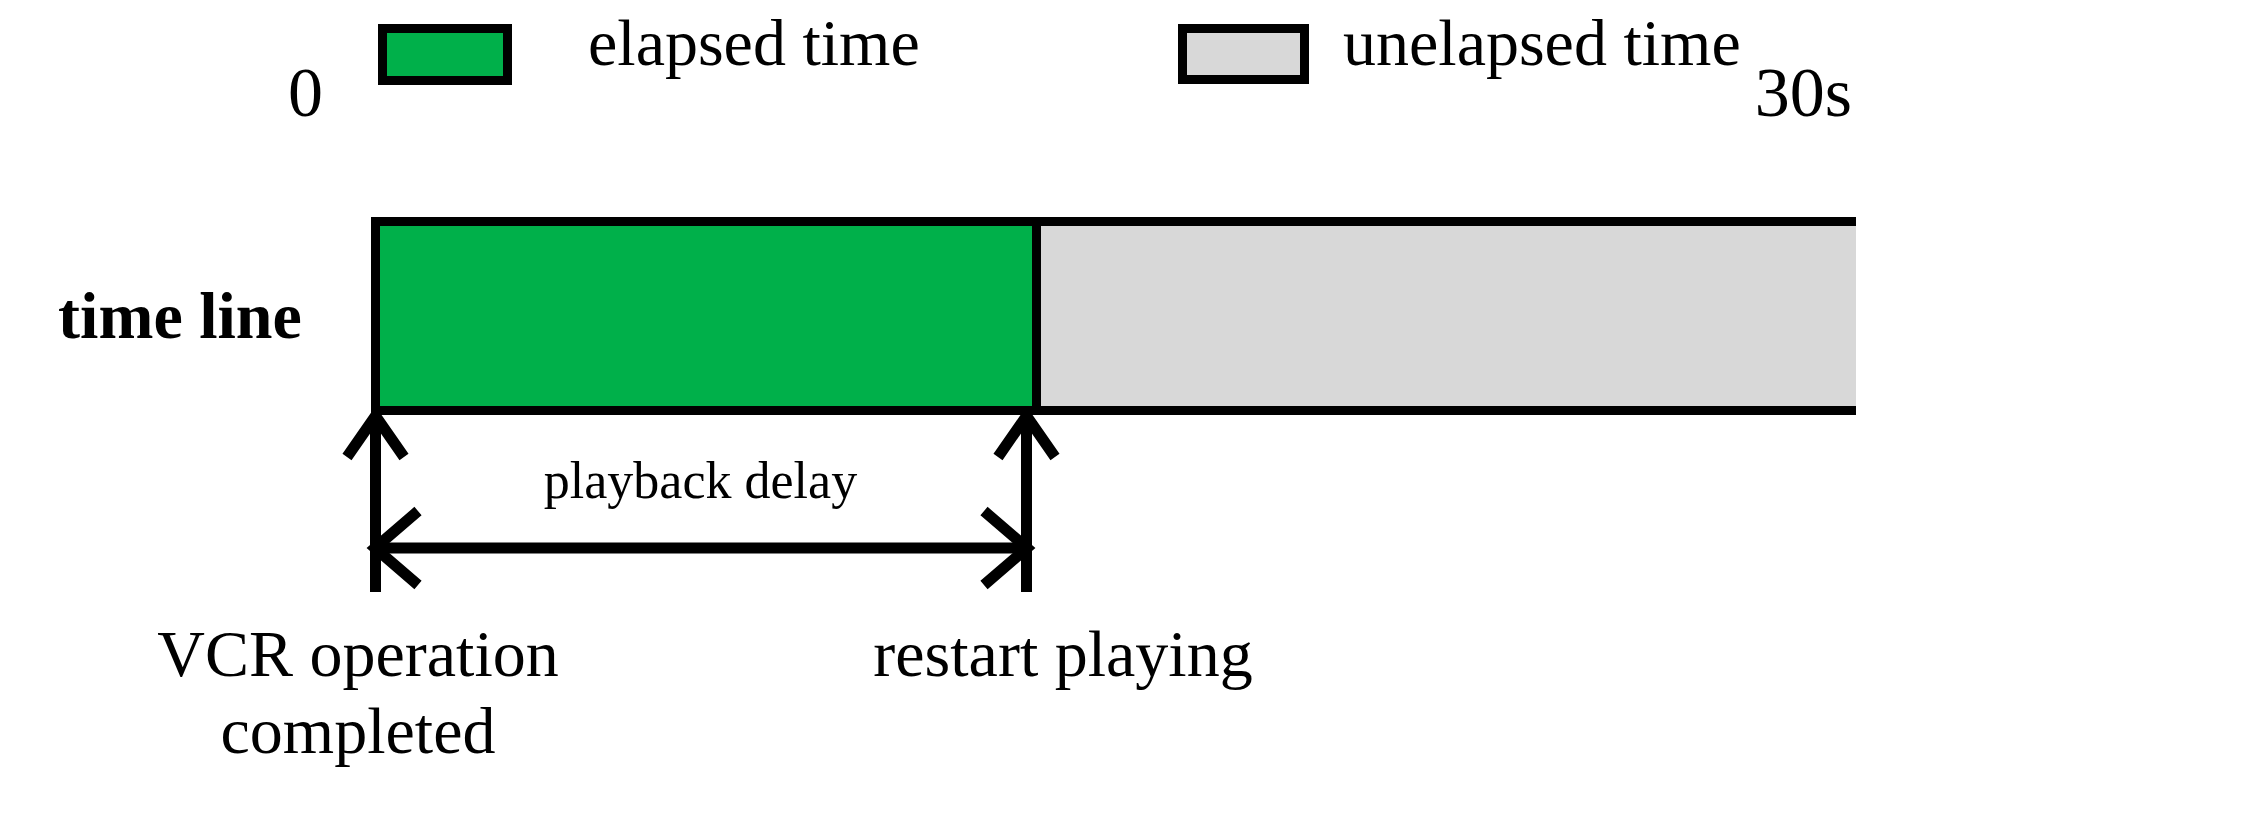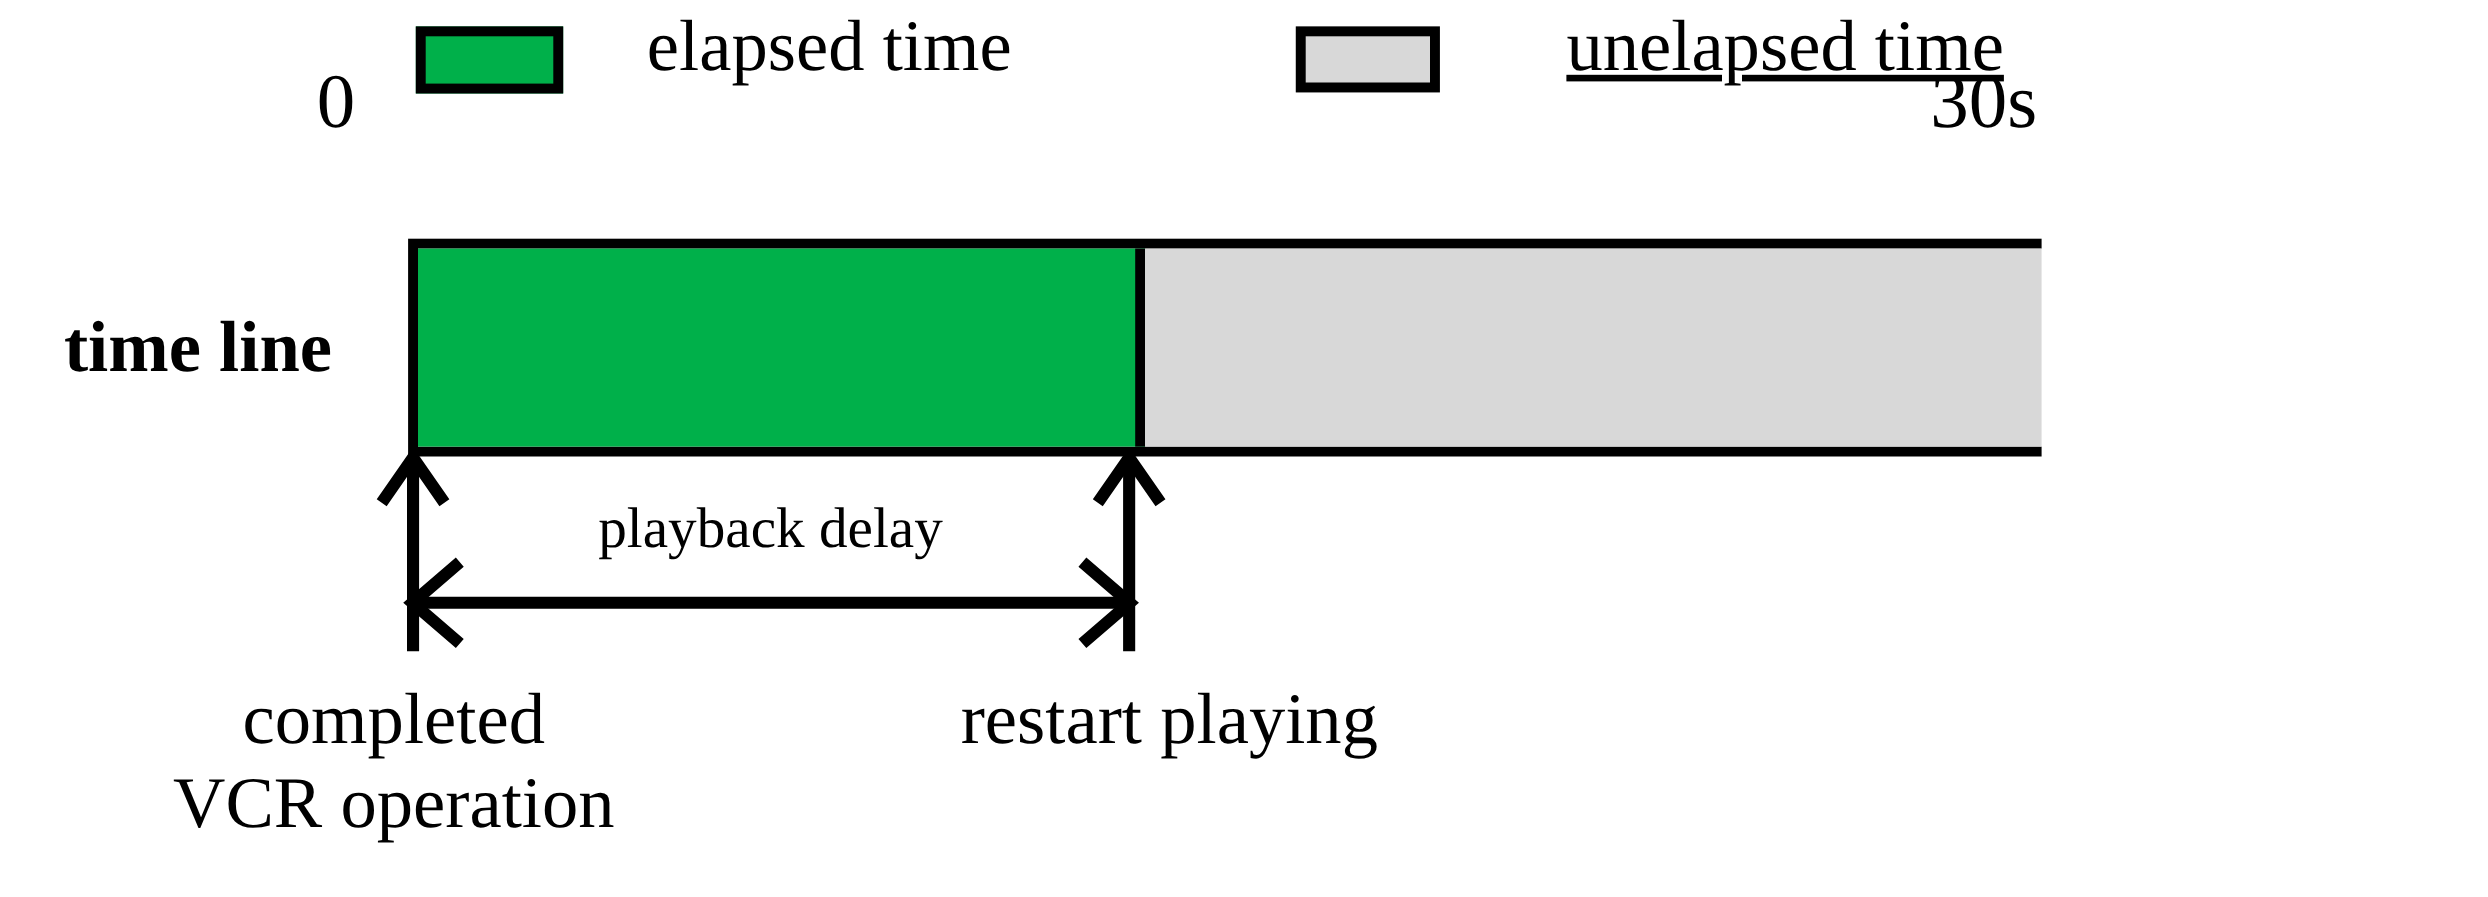--- a/index.html
+++ b/index.html
@@ -41,23 +41,22 @@
     font-size: 66px;
     line-height: 1;
     color: #000000;
     white-space: nowrap;
   }
   #legend-label-elapsed {
     left: 588px;
     top: 10px;
   }
   #legend-label-unelapsed {
-    left: 1424px;
+    left: 1343px;
     top: 10px;
-    text-decoration: underline;
   }
 
   
   .axis-label {
     position: absolute;
     font-size: 70px;
     line-height: 1;
     color: #000000;
     white-space: nowrap;
   }
@@ -188,19 +187,19 @@
     <polyline points="998,457 1026.5,416 1055,457" fill="none" stroke="#000000" stroke-width="11" stroke-linecap="butt"></polyline>
 
     <line x1="375" y1="548" x2="1027" y2="548" stroke="#000000" stroke-width="11"></line>
     <polyline points="418,511 375,548 418,585" fill="none" stroke="#000000" stroke-width="11" stroke-linecap="butt"></polyline>
     <polyline points="984,511 1027,548 984,585" fill="none" stroke="#000000" stroke-width="11" stroke-linecap="butt"></polyline>
   </svg>
 
   <div id="playback-delay-label">playback delay</div>
 
   <div id="event-caption-start" class="event-caption">
+    <span class="caption-line">VCR operation</span>
     <span class="caption-line">completed</span>
-    <span class="caption-line">VCR operation</span>
   </div>
 
   <div id="event-caption-end" class="event-caption">restart playing</div>
 
 </div>
 
 </body></html>

